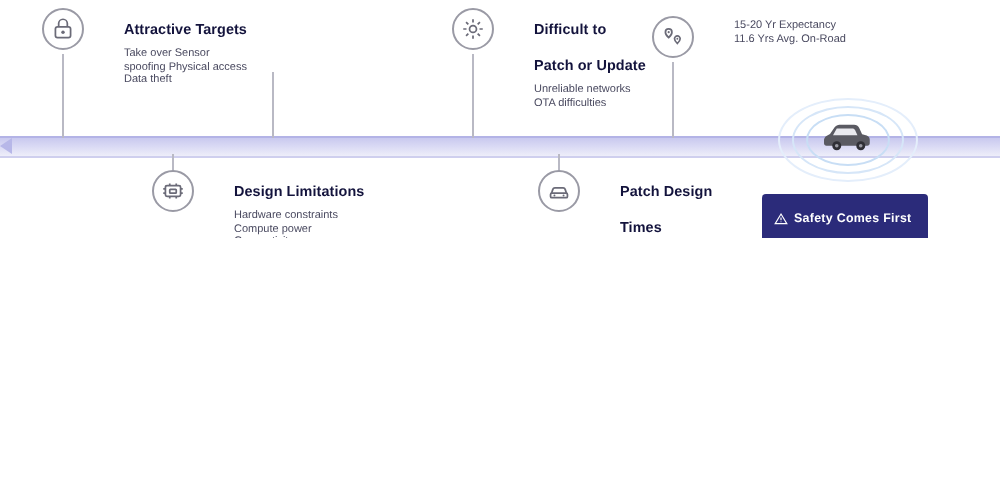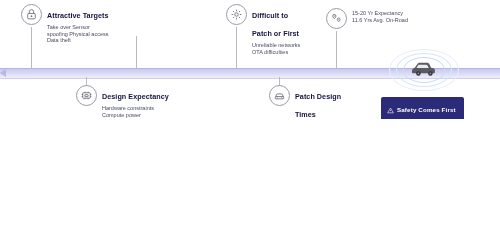--- a/index.html
+++ b/index.html
@@ -42,21 +42,21 @@
     border-right: 6px solid #b7b7e8;
   }
 
   
   .node {
     position: absolute;
   }
   .node-inner {
     display: flex;
     align-items: flex-start;
-    gap: 5px;
+    gap: 20px;
   }
 
   .icon-circle {
     flex: 0 0 auto;
     width: 21px;
     height: 21px;
     border-radius: 50%;
     border: 1px solid #9a9aa5;
     background: #ffffff;
     display: flex;
@@ -180,21 +180,21 @@
   <div class="node" style="left:226px; top:4px;">
     <div class="node-inner">
       <span class="icon-circle">
         <svg width="13" height="13" viewBox="0 0 24 24" fill="none" stroke="#6b6b78" stroke-width="1.6">
           <circle cx="12" cy="12" r="3.2"></circle>
           <path d="M12 3v3M12 18v3M3 12h3M18 12h3M5.6 5.6l2.1 2.1M16.3 16.3l2.1 2.1M18.4 5.6l-2.1 2.1M7.7 16.3l-2.1 2.1"></path>
         </svg>
       </span>
       <span class="node-text">
         <span class="node-title">Difficult to
-Patch or First</span>
+Patch or Update</span>
         <span class="node-sub" style="display:block;">Unreliable networks
 OTA difficulties</span>
       </span>
     </div>
   </div>
 
   <div class="node" style="left:326px; top:8px;">
     <div class="node-inner">
       <span class="icon-circle">
         <svg width="13" height="13" viewBox="0 0 24 24" fill="none" stroke="#6b6b78" stroke-width="1.6">
@@ -214,21 +214,21 @@
   <div class="node" style="left:76px; top:85px;">
     <div class="node-inner">
       <span class="icon-circle">
         <svg width="13" height="13" viewBox="0 0 24 24" fill="none" stroke="#6b6b78" stroke-width="1.6">
           <rect x="5" y="7" width="14" height="10" rx="1.5"></rect>
           <rect x="9" y="10.5" width="6" height="3.5" rx="0.6"></rect>
           <path d="M5 10H3M5 14H3M21 10h-2M21 14h-2M9 7V5M15 7V5M9 19v-2M15 19v-2"></path>
         </svg>
       </span>
       <span class="node-text">
-        <span class="node-title">Design Expectancy</span>
+        <span class="node-title">Design Limitations</span>
         <span class="node-sub" style="display:block;">Hardware constraints
 Compute power
 Connectivity</span>
       </span>
     </div>
   </div>
 
   <div class="node" style="left:269px; top:85px;">
     <div class="node-inner">
       <span class="icon-circle">

